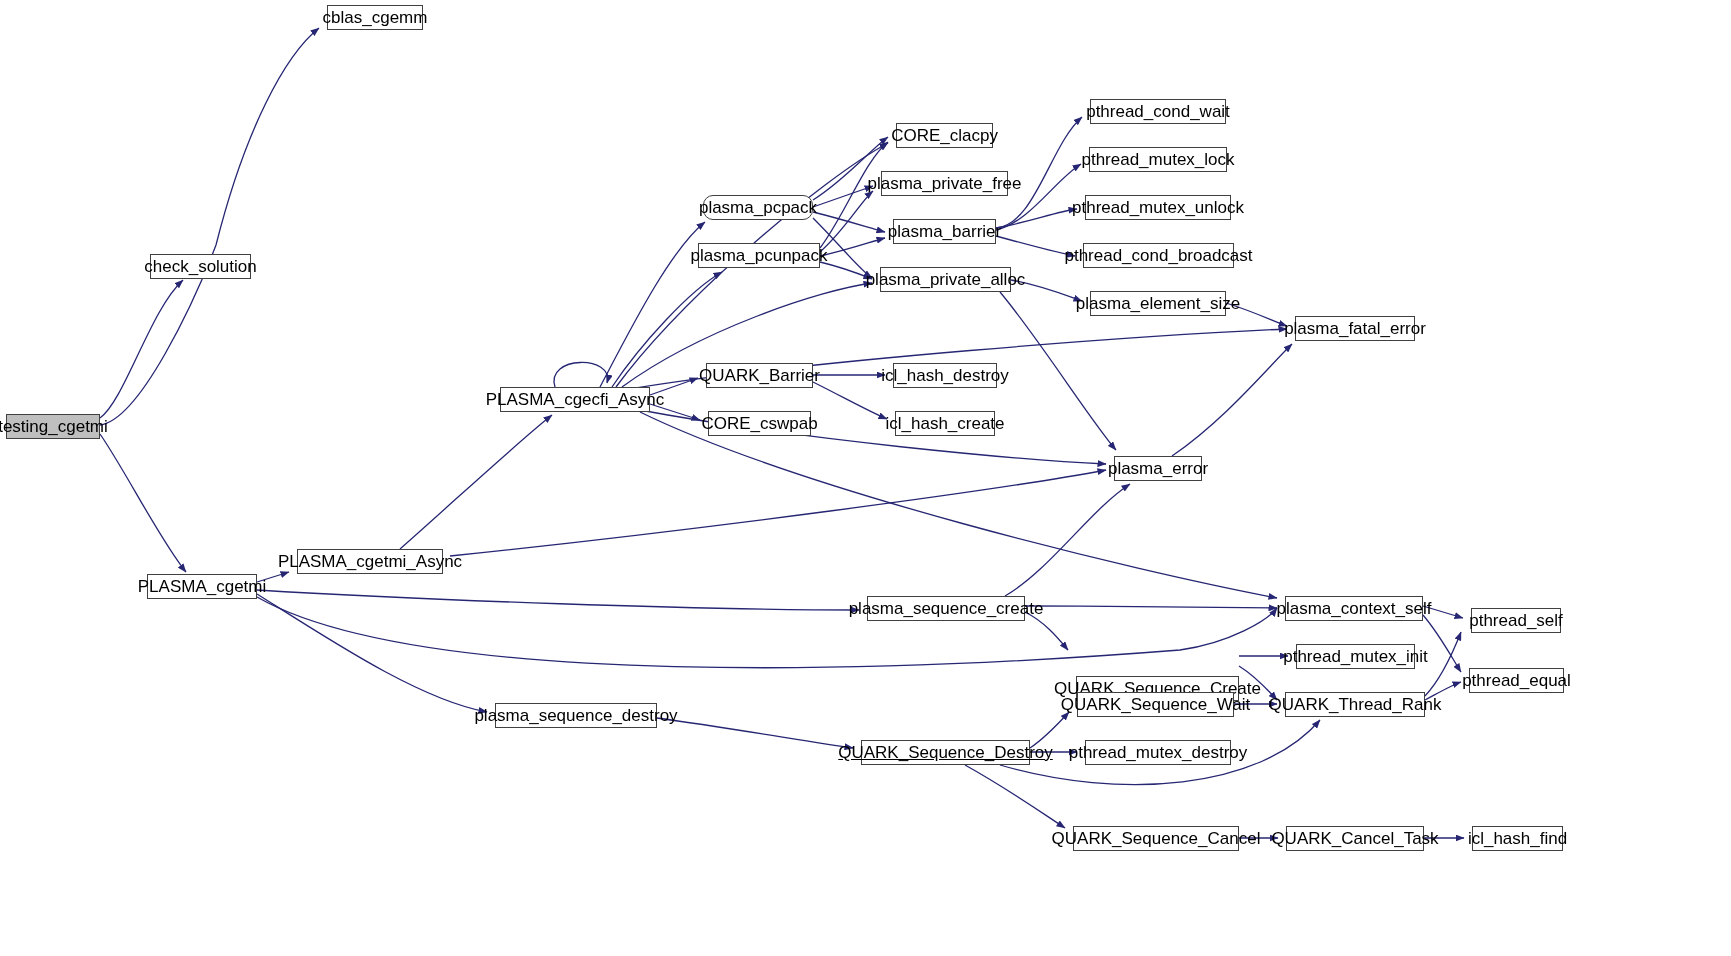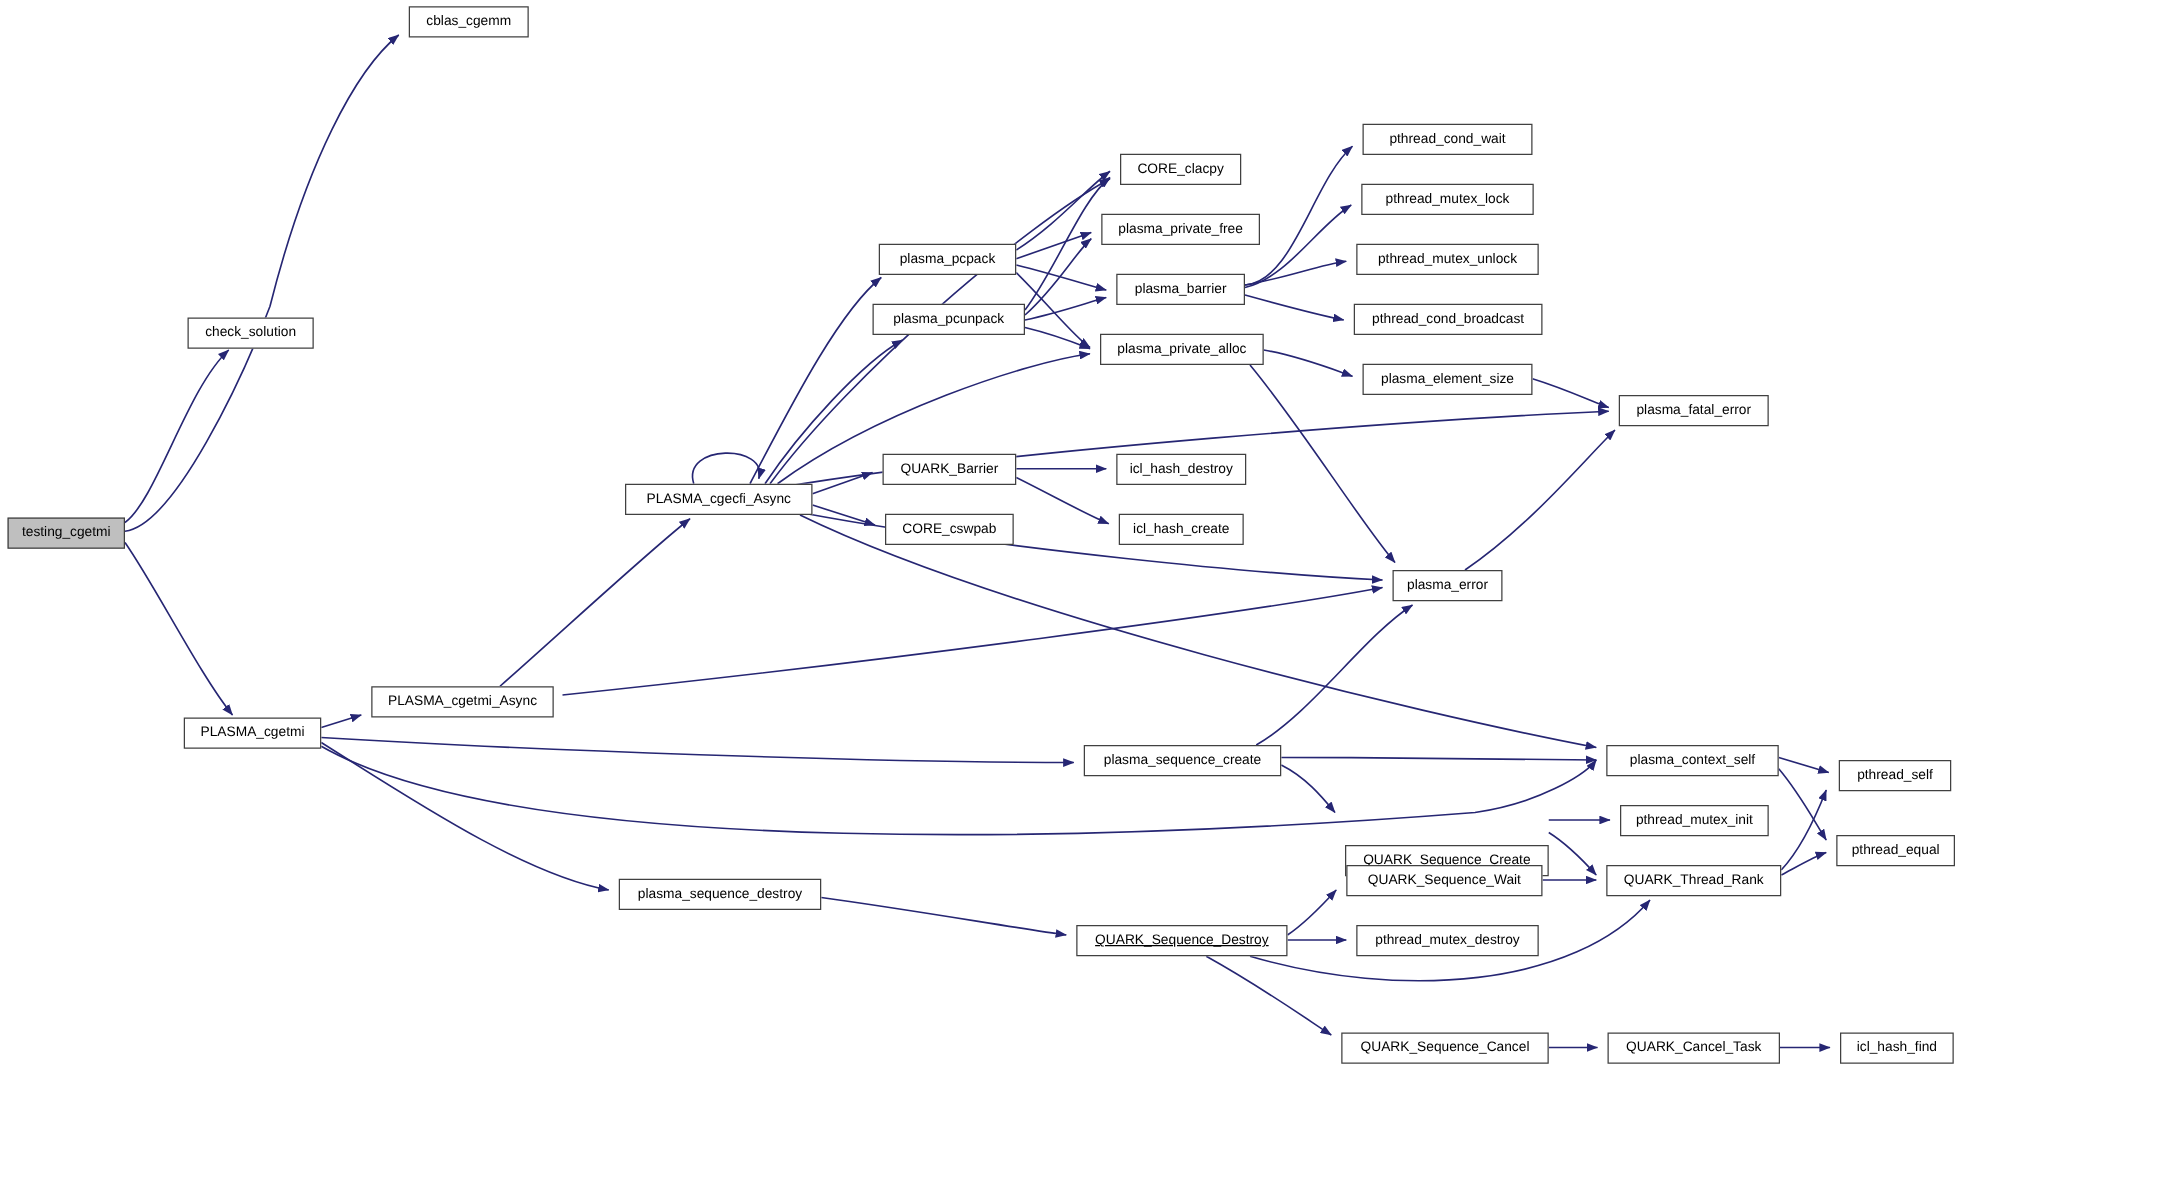--- a/index.html
+++ b/index.html
@@ -21,21 +21,21 @@
     width: 1731px;
     height: 956px;
     pointer-events: none;
   }
   .node {
     position: absolute;
     box-sizing: border-box;
     border: 1px solid #404040;
     background: #ffffff;
     color: #000000;
-    font-size: 11px;
+    font-size: 17px;
     line-height: 1;
     display: flex;
     align-items: center;
     justify-content: center;
     white-space: nowrap;
     letter-spacing: 0px;
     cursor: pointer;
   }
   .node.root {
     background: #bfbfbf;
@@ -124,21 +124,21 @@
       </div>
       <div class="node" style="left: 147px; top: 574px; width: 110px; height: 25px;">
         <span class="node-label">PLASMA_cgetmi</span>
       </div>
       <div class="node" style="left: 297px; top: 549px; width: 146px; height: 25px;">
         <span class="node-label">PLASMA_cgetmi_Async</span>
       </div>
       <div class="node" style="left: 500px; top: 387px; width: 150px; height: 25px;">
         <span class="node-label">PLASMA_cgecfi_Async</span>
       </div>
-      <div class="node" style="left: 703px; top: 195px; width: 110px; height: 25px;">
+      <div class="node" style="left: 703px; top: 195px; width: 110px; height: 25px; border-radius: 10px;">
         <span class="node-label">plasma_pcpack</span>
       </div>
       <div class="node" style="left: 698px; top: 243px; width: 122px; height: 25px;">
         <span class="node-label">plasma_pcunpack</span>
       </div>
       <div class="node" style="left: 706px; top: 363px; width: 107px; height: 25px;">
         <span class="node-label">QUARK_Barrier</span>
       </div>
       <div class="node" style="left: 708px; top: 411px; width: 103px; height: 25px;">
         <span class="node-label">CORE_cswpab</span>

